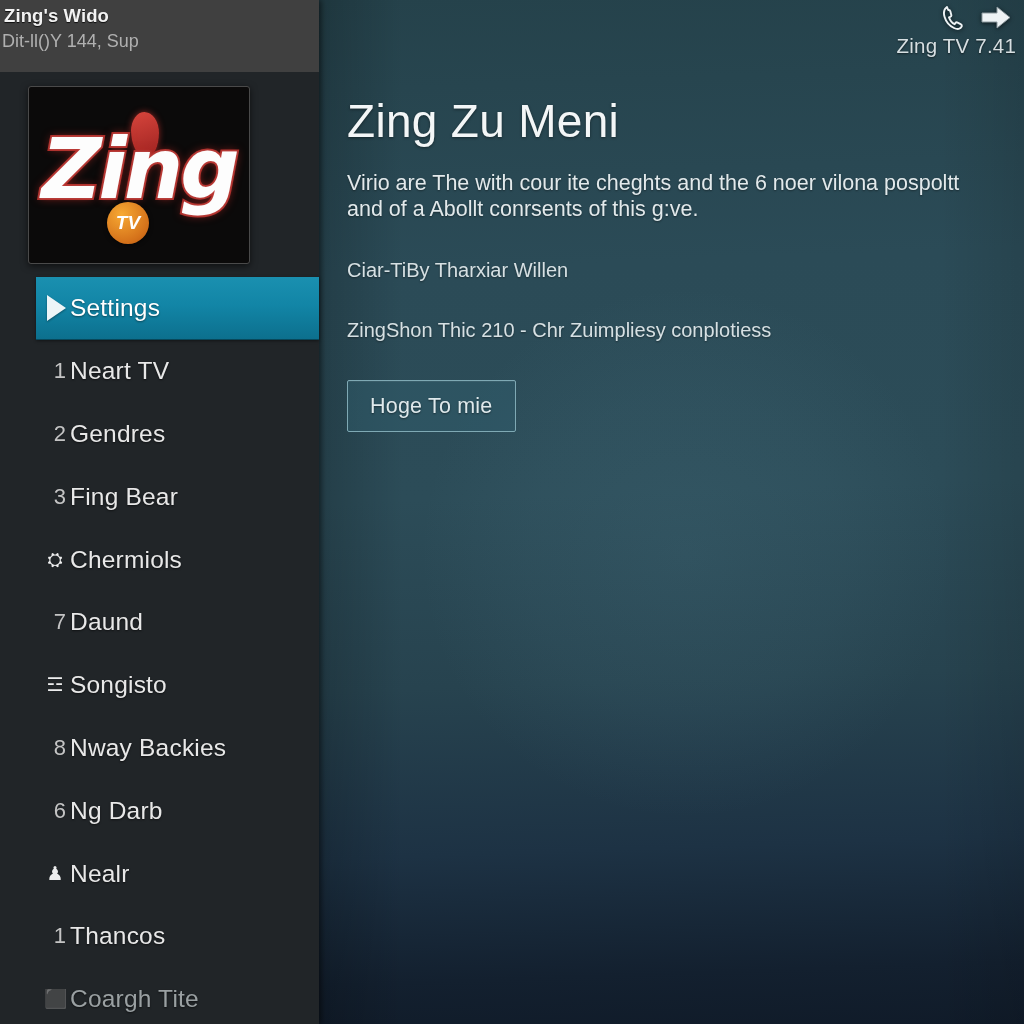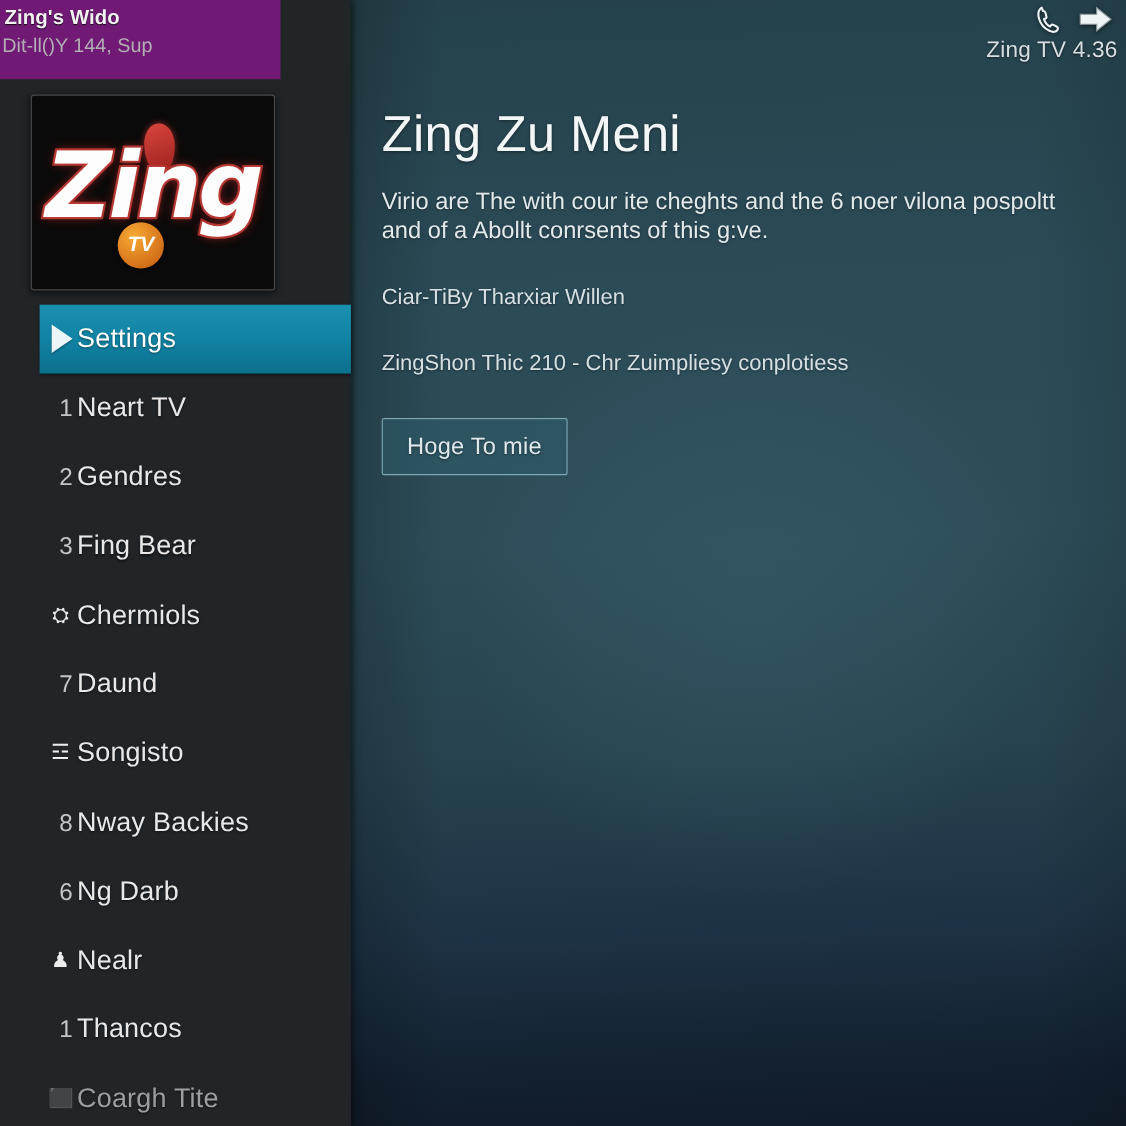--- a/index.html
+++ b/index.html
@@ -25,22 +25,22 @@
     width:319px; height:1024px;
     background:#212528;
     flex:0 0 319px;
     z-index:5;
     box-shadow:2px 0 6px rgba(0,0,0,.55);
   }
 
   .side-header {
     position:absolute;
     left:0; top:0;
-    width:255px; height:72px;
-    background:#701a75;
+    width:319px; height:72px;
+    background:#404040;
     padding:4px 0 0 2px;
   }
   .side-header .win-title {
     font-size:18.5px;
     font-weight:bold;
     color:#f2f2f2;
     letter-spacing:.1px;
     line-height:24px;
     padding-left:2px;
     text-shadow:0 1px 1px rgba(0,0,0,.8);
@@ -353,21 +353,21 @@
           <svg width="26" height="28" viewBox="0 0 26 28" fill="none">
             <path d="M7 3 C4 5 3.4 9 4.6 13 C5.9 17.4 9.4 21.8 14 24 C17.6 25.7 20.6 25 21.6 22.6 C22 21.6 21.6 20.6 20.6 20.1 L17.6 18.6 C16.8 18.2 15.9 18.4 15.4 19.1 L14.6 20.2 C12 19 10 16.3 9 13.4 L10.3 12.9 C11.1 12.6 11.5 11.8 11.3 11 L10.4 7.5 C10.1 6.4 9.2 5.8 8.2 6 Z" stroke="#eef3f5" stroke-width="1.9" stroke-linejoin="round" fill="none"></path>
           </svg>
         </span>
         <span class="tb-icon">
           <svg width="32" height="28" viewBox="0 0 32 28">
             <path d="M2 9 H17 V3 L30 13.5 L17 24 V18 H2 Z" fill="#eef3f5" stroke="#8e9ba0" stroke-width="1"></path>
           </svg>
         </span>
       </div>
-      <div class="version">Zing TV 4.36</div>
+      <div class="version">Zing TV 7.41</div>
     </div>
 
     <div class="content">
       <h1 class="page-title">Zing Zu Meni</h1>
       <p class="page-desc">Virio are The with cour ite cheghts and the 6 noer vilona pospoltt and of a Abollt conrsents of this g:ve.</p>
       <div class="meta-line">Ciar-TiBy Tharxiar Willen</div>
       <div class="meta-line second">ZingShon Thic 210 - Chr Zuimpliesy conplotiess</div>
       <div class="primary-btn">Hoge To mie</div>
     </div>
 

